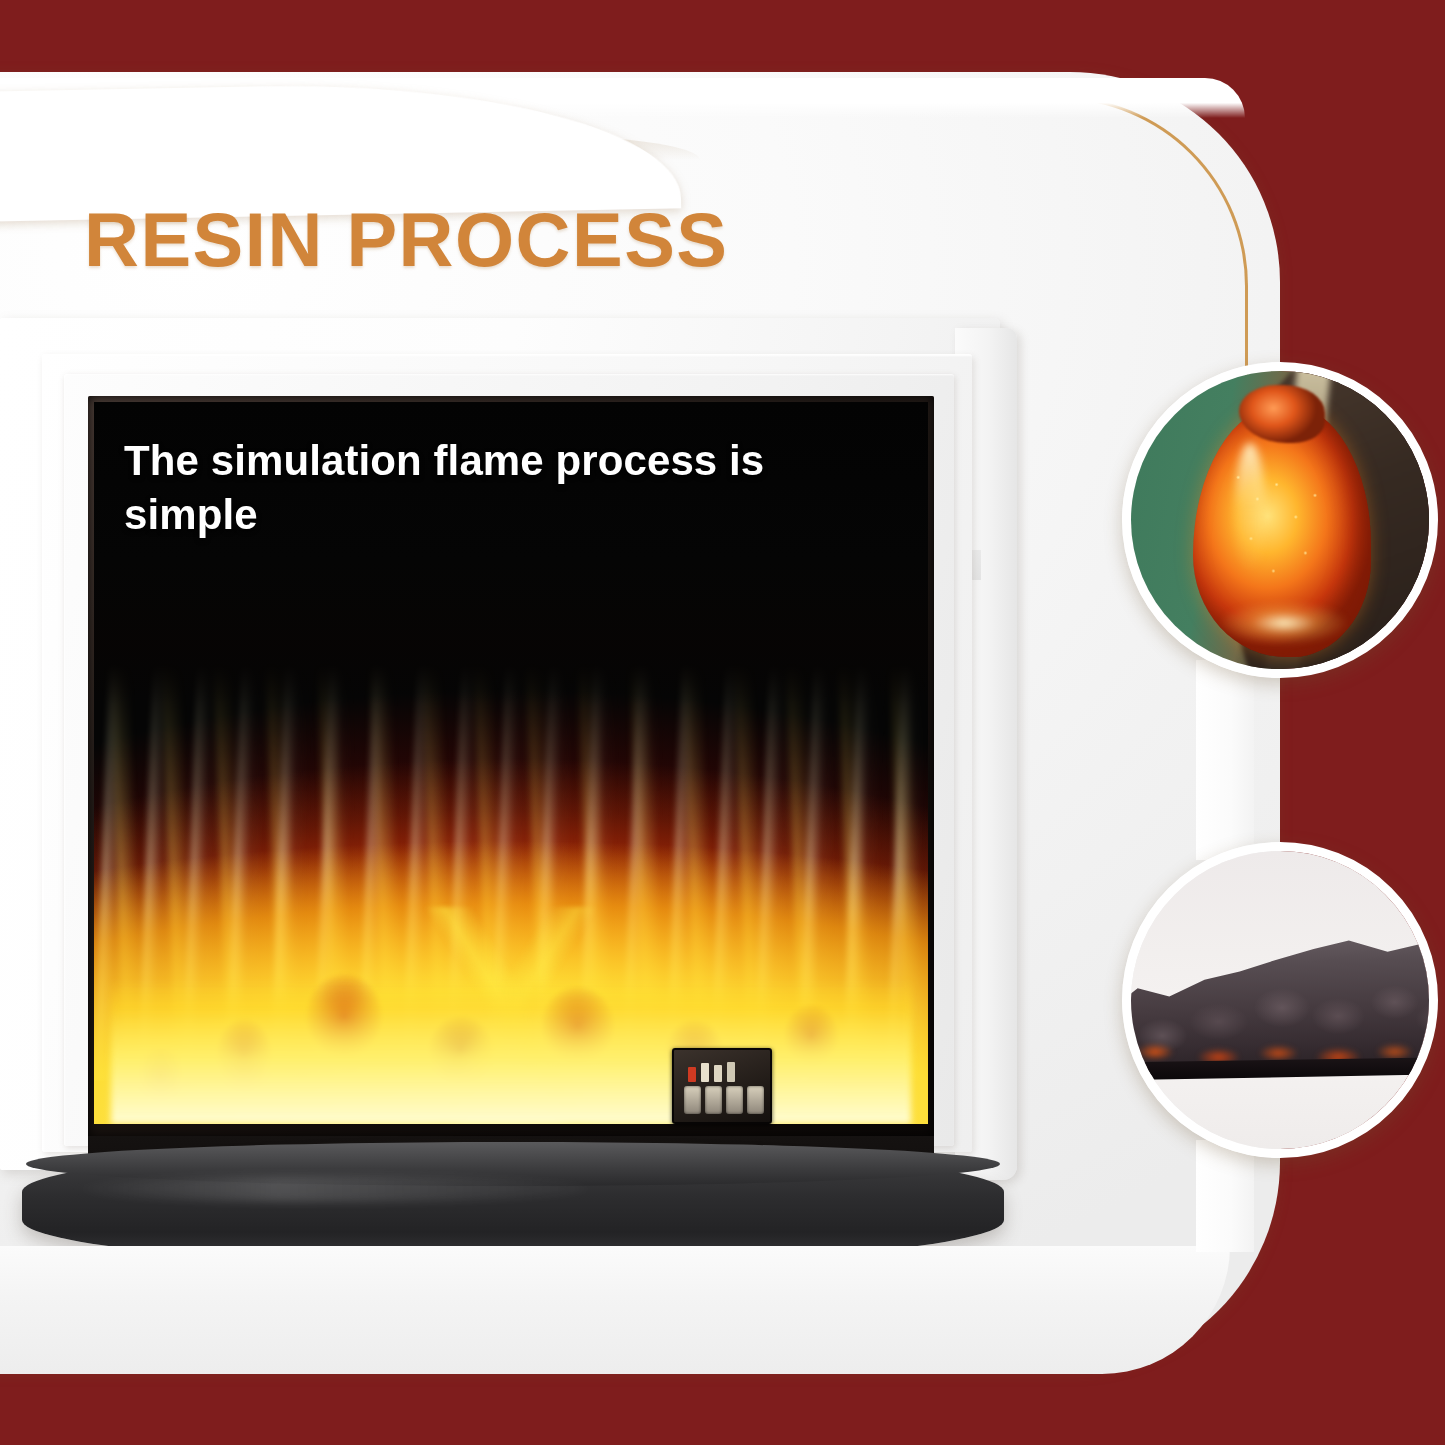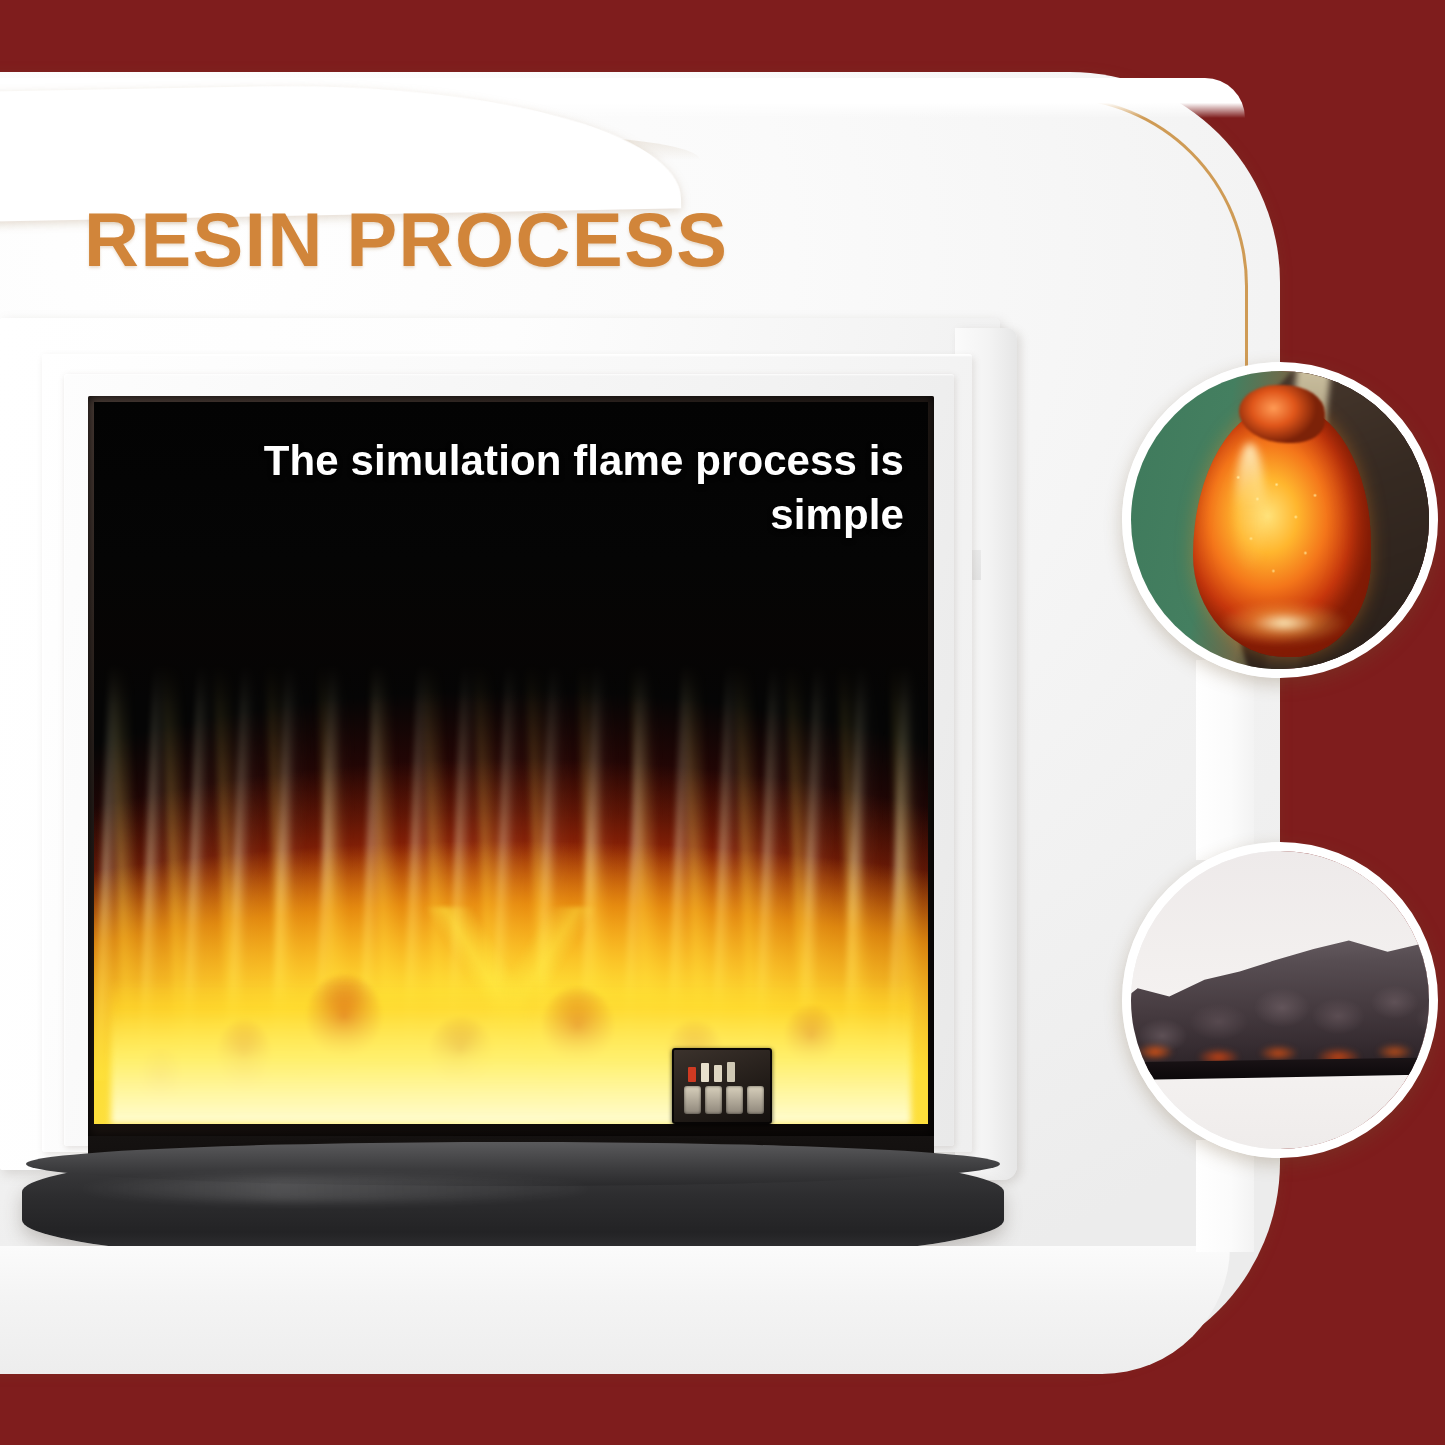--- a/index.html
+++ b/index.html
@@ -77,21 +77,21 @@
     letter-spacing:1.5px;
     color:#d1853a;
     text-shadow:0 2px 3px rgba(160,110,50,.22);
     white-space:nowrap;
   }
 
   
   .fireplace{
     position:absolute;
     left:0px; top:318px;
-    width:1020px; height:930px;text-align:right;
+    width:1020px; height:930px;
   }
   
   .mantel-outer{
     position:absolute;
     left:0; top:0;
     width:1000px; height:852px;
     background:linear-gradient(100deg,#ffffff 0%,#fdfdfd 45%,#f4f4f4 78%,#ededed 100%);
     border-radius:2px 6px 4px 2px;
     box-shadow:3px 4px 12px rgba(120,110,100,.22);
   }

